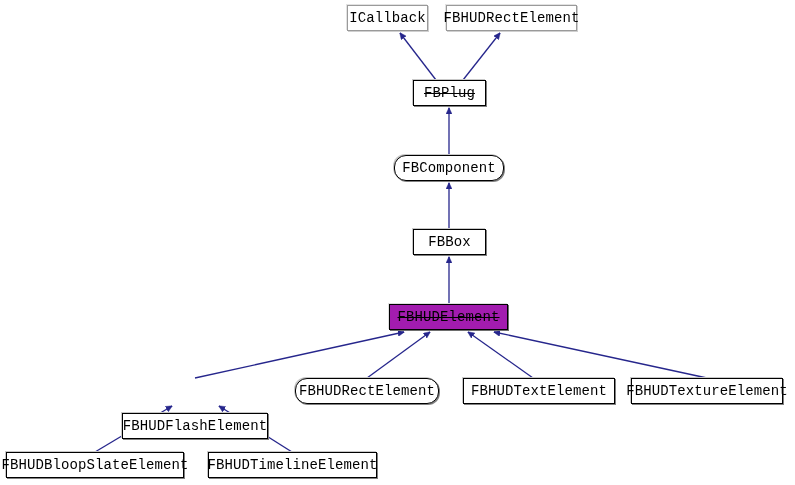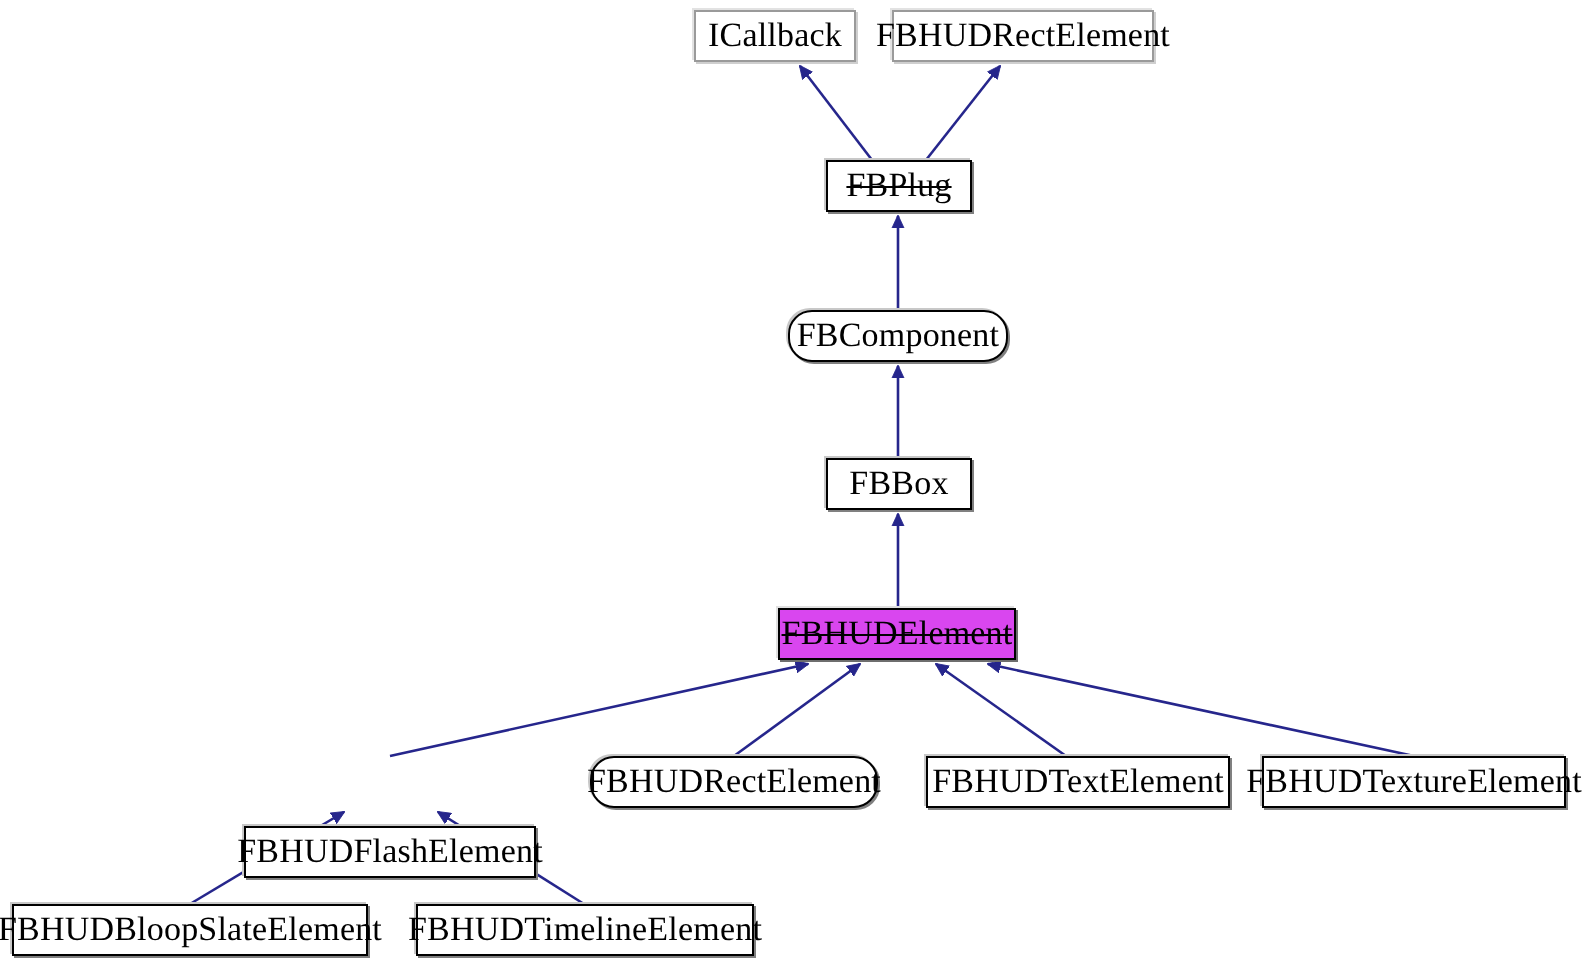--- a/index.html
+++ b/index.html
@@ -30,35 +30,35 @@
     background: #ffffff;
     border: 1px solid #000000;
     box-shadow: 1px 1px 0 0 #808080, -1px -1px 0 0 #c8c8c8;
     display: flex;
     align-items: center;
     justify-content: center;
     height: 26px;
     z-index: 2;
   }
   .node .label {
-    font-family: Liberation Serif, serif;
-    font-size: 17px;
+    font-family: Liberation Mono, monospace;
+    font-size: 14px;
     line-height: 14px;
     color: #000000;
     white-space: nowrap;
     letter-spacing: 0.1px;
   }
   
   .node.soft {
     border: 1px solid #9a9a9a;
     box-shadow: 1px 1px 0 0 #cfcfcf, -1px -1px 0 0 #e2e2e2;
   }
   
   .node.current {
-    background: #d946ef;
+    background: #a21caf;
     border: 1px solid #000000;
     box-shadow: 1px 1px 0 0 #6e6e6e, -1px -1px 0 0 #e0e0e0;
   }
   
   .node .label.struck {
     text-decoration: line-through;
     text-decoration-color: #000000;
     text-decoration-thickness: 1px;
   }
 </style>

